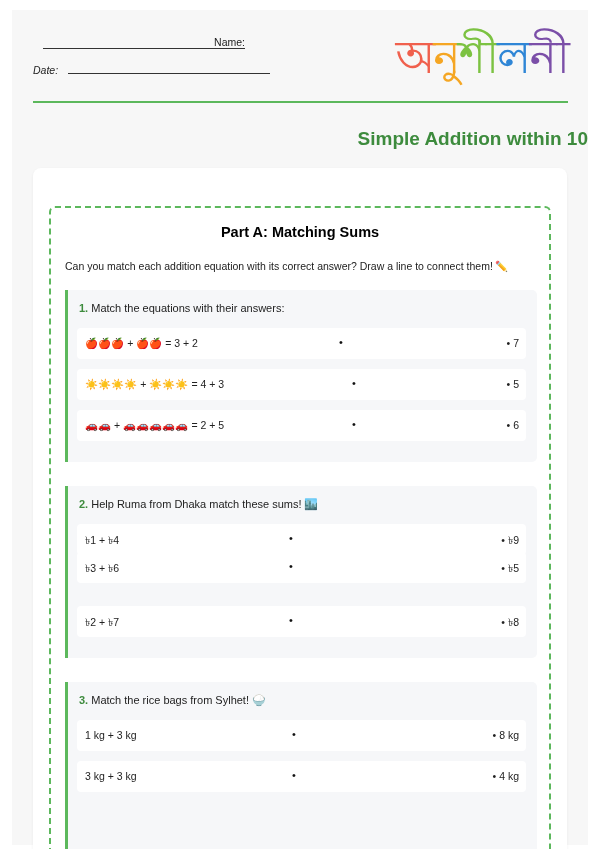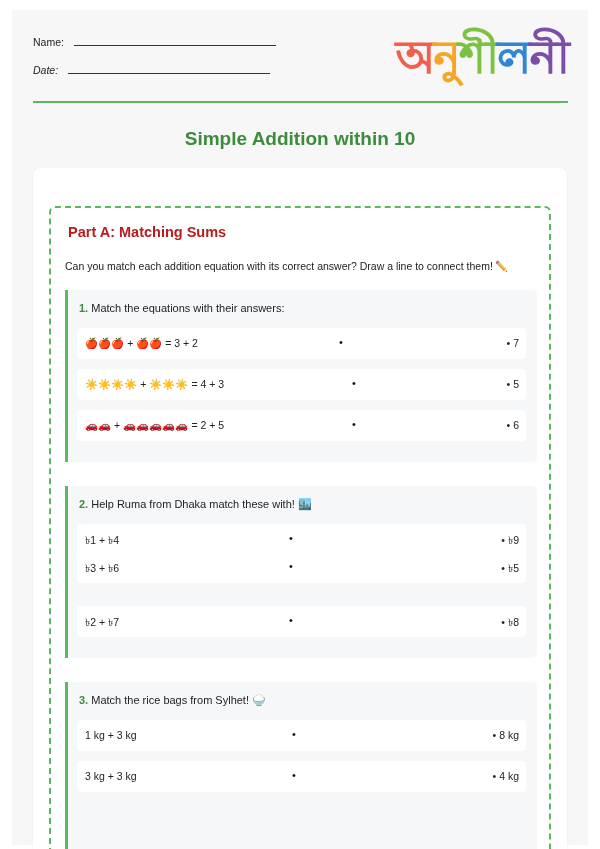--- a/index.html
+++ b/index.html
@@ -5,45 +5,45 @@
   * { box-sizing: border-box; margin: 0; padding: 0; }
   html, body { width: 600px; height: 849px; background: #ffffff; overflow: hidden; }
   body { font-family: "Liberation Sans", sans-serif; color: #222; position: relative; }
   .page {
     position: absolute; left: 12px; top: 10px; width: 576px; height: 835px;
     background: #f7f7f7;
   }
   .header { position: absolute; left: 21px; top: 12px; width: 535px; height: 80px; }
   .field { position: absolute; left: 0; font-size: 10.5px; color: #222; display: flex; align-items: flex-end; }
   .field .line { display: inline-block; height: 1px; border-bottom: 1.5px solid #333; margin-left: 10px; margin-bottom: 2px; }
-  .field-name { top: 14px; }
+  .field-name { top: 14px; flex-direction: column; }
   .field-name .line { width: 202px; }
   .field-date { top: 42px; font-style: italic; }
   .field-date .line { width: 202px; margin-left: 10px; }
   .logo {
     position: absolute; right: 0; top: 0; font-family: "DejaVu Sans", sans-serif;
-    font-size: 46px; font-weight: bold; letter-spacing: -2px; line-height: 70px;
+    font-size: 46px; font-weight: normal; letter-spacing: -2px; line-height: 70px;
   }
   .logo span { display: inline-block; }
   .header-rule { position: absolute; left: 21px; top: 91px; width: 535px; height: 2px; background: #5cb85c; }
   .title {
-    position: absolute; left: 0; top: 118px; width: 576px; text-align: center;
+    position: absolute; left: 0; top: 118px; width: 576px; text-align: right;
     font-size: 19px; font-weight: bold; color: #3d8b3d;
   }
   .card {
     position: absolute; left: 21px; top: 158px; width: 534px; height: 700px;
     background: #ffffff; border-radius: 8px; box-shadow: 0 1px 3px rgba(0,0,0,0.06);
   }
   .part {
     position: absolute; left: 16px; top: 38px; width: 502px; height: 700px;
     border: 2px dashed #5cb85c; border-radius: 6px; border-bottom: none;
   }
   .part-title {
-    position: absolute; left: 0; top: 16px; width: 100%; text-align: left;
-    font-size: 14.5px; font-weight: bold; color: #b91c1c; margin-left: 17px;
+    position: absolute; left: 0; top: 16px; width: 100%; text-align: center;
+    font-size: 14.5px; font-weight: bold; color: #000000;
   }
   .part-intro { position: absolute; left: 14px; top: 52px; font-size: 10.5px; color: #222; white-space: nowrap; }
   .q {
     position: absolute; left: 14px; width: 472px; background: #f6f7f9;
     border-left: 3px solid #5cb85c; border-radius: 0 5px 5px 0;
   }
   .q-head { position: absolute; left: 11px; top: 12px; font-size: 11px; color: #222; white-space: nowrap; }
   .q-num { color: #3d8b3d; font-weight: bold; }
   .row {
     position: absolute; left: 9px; width: 449px; height: 31px; background: #ffffff; border-radius: 4px;
@@ -99,21 +99,21 @@
         <div class="row" style="top:120px;">
           <span class="left emoji">🚗🚗 + 🚗🚗🚗🚗🚗 = 2 + 5</span>
           <span class="mid-dot" style="left:275px;">•</span>
           <span class="right"><span class="dot">•</span><span>6</span></span>
         </div>
       </div>
 
       <div class="q" style="top:278px; height:172px;">
         <div class="q-head">
           <span class="q-num">2.</span>
-          <span>Help Ruma from Dhaka match these with! 🏙️</span>
+          <span>Help Ruma from Dhaka match these sums! 🏙️</span>
         </div>
         <div class="row" style="top:38px;">
           <span class="left">৳1 + ৳4</span>
           <span class="mid-dot" style="left:212px;">•</span>
           <span class="right"><span class="dot">•</span><span>৳9</span></span>
         </div>
         <div class="row" style="top:66px;">
           <span class="left">৳3 + ৳6</span>
           <span class="mid-dot" style="left:212px;">•</span>
           <span class="right"><span class="dot">•</span><span>৳5</span></span>

